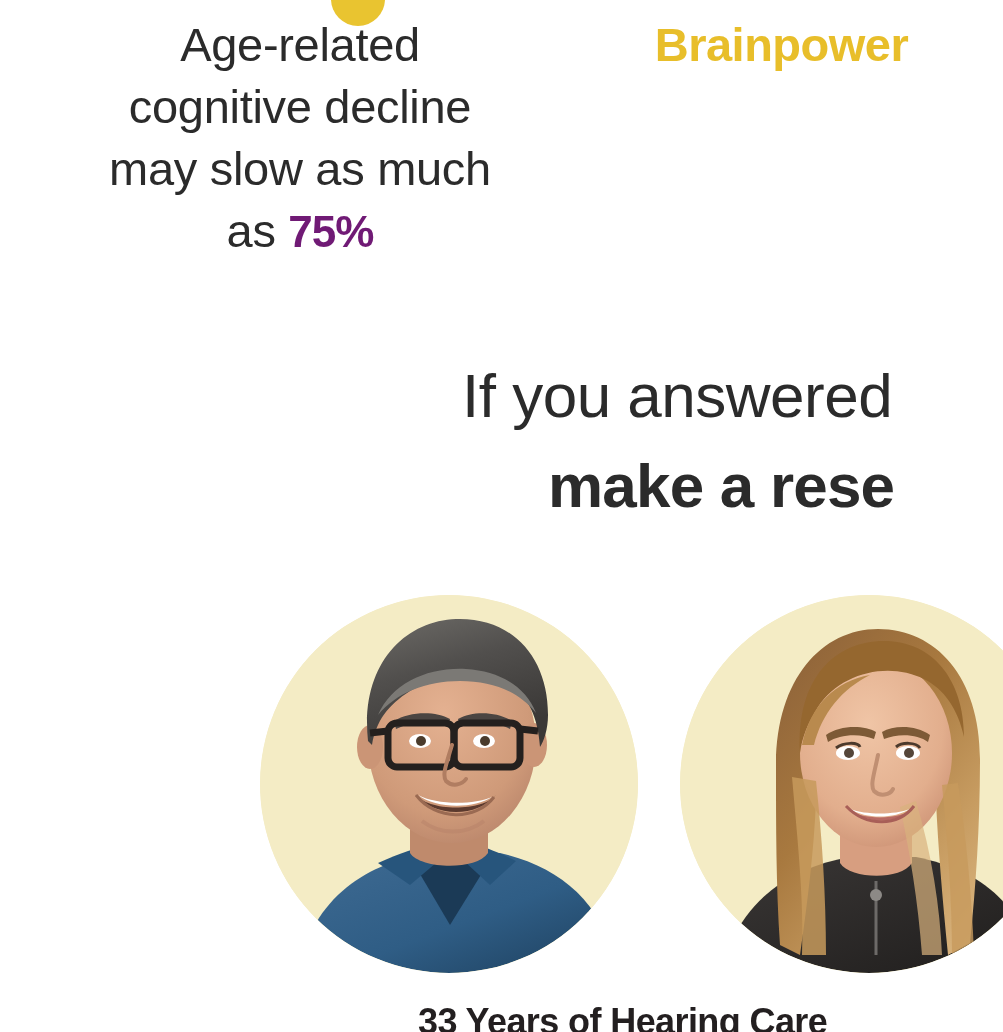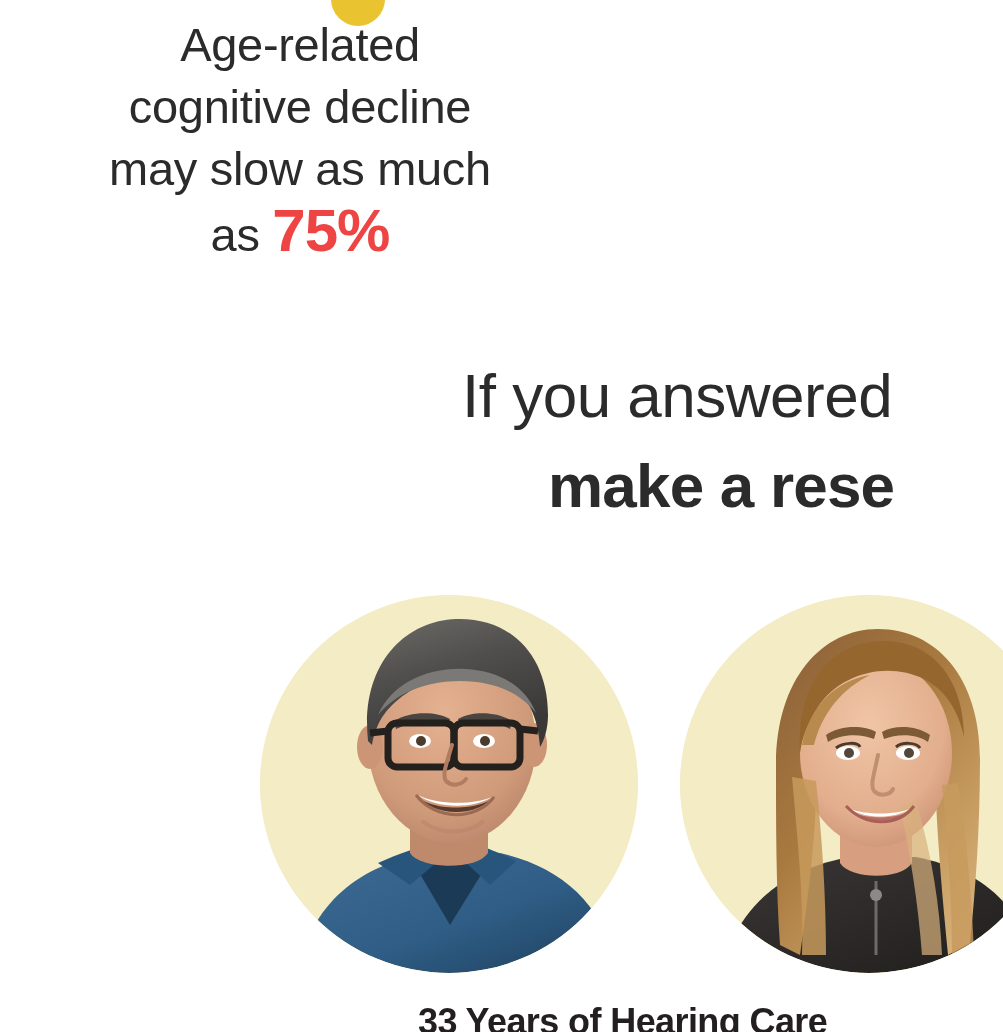--- a/index.html
+++ b/index.html
@@ -31,23 +31,23 @@
     position: absolute;
     border-radius: 50%;
     background: #e9c430;
   }
   .benefit-text {
     font-size: 47px;
     line-height: 62px;
     white-space: pre-line;
   }
   .benefit-text .accent-num {
-    color: #ef4444;
+    color: #701a75;
     font-weight: 700;
-    font-size: 60px;
+    font-size: 44px;
     letter-spacing: -1px;
   }
   .benefit-head {
     color: #e8be2a;
     font-weight: 700;
     font-size: 47px;
     line-height: 62px;
     letter-spacing: -0.5px;
   }
 
@@ -122,20 +122,21 @@
   <div class="benefit-col" id="col-left">
     <div class="benefit-icon-circle" id="icon-circle-left"></div>
     <div class="benefit-text"><span>Age-related
 cognitive decline
 may slow as much
 as </span><span class="accent-num">75%</span></div>
   </div>
 
   <div class="benefit-col" id="col-right">
 
+    <div class="benefit-head">Brainpower</div>
   </div>
 
   <div id="cta">
     <div id="cta-line1">If you answered</div>
     <div id="cta-line2">make a rese</div>
   </div>
 
   <div class="portrait" id="portrait-1">
     <svg viewBox="0 0 378 378" xmlns="http://www.w3.org/2000/svg">
       <defs>

